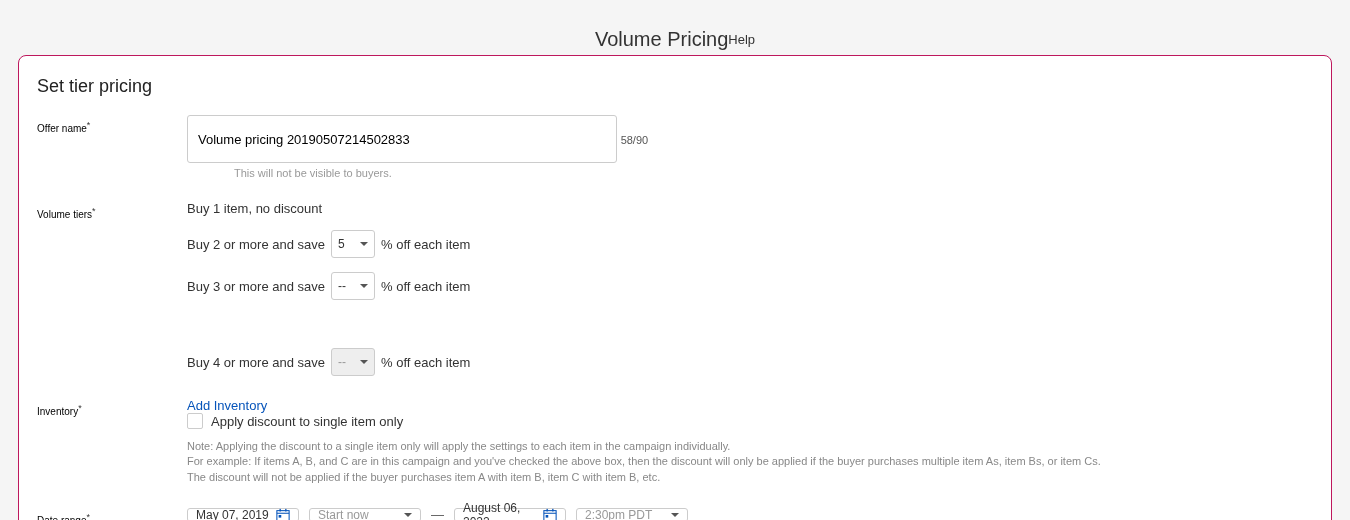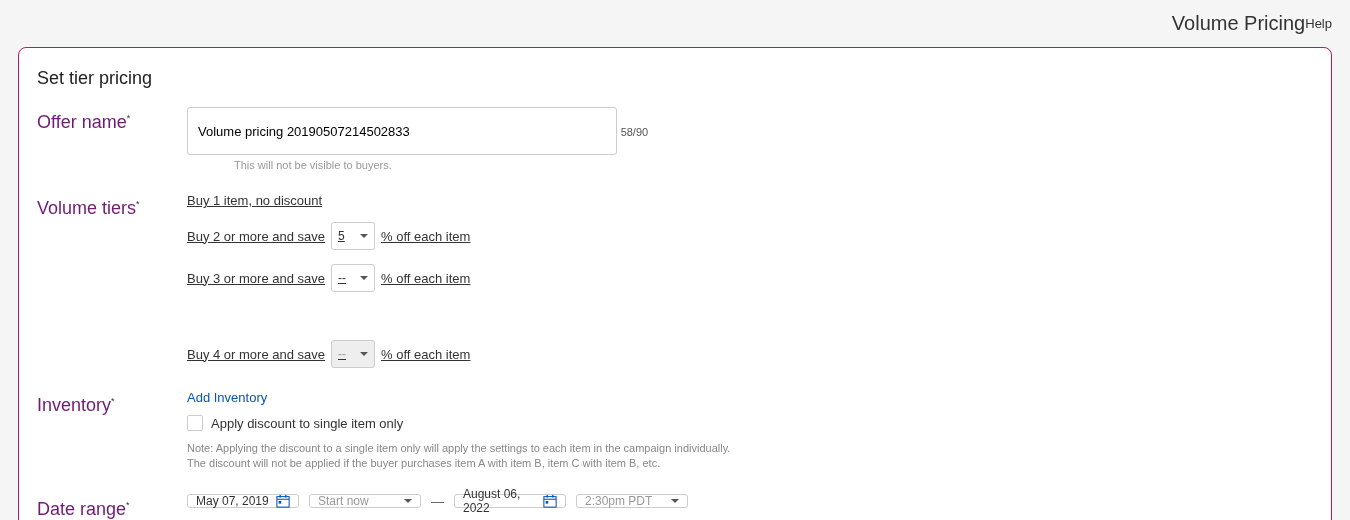--- a/index.html
+++ b/index.html
@@ -7,23 +7,24 @@
   font-family: "Helvetica Neue", Arial, sans-serif;
   background: #f5f5f5;
   width: 1350px;
   height: 520px;
   overflow: hidden;
   font-size: 13px;
   color: #333;
 }
 .page-header {
   display: flex;
-  justify-content: flex-end;
-  align-items: center;
-  padding: 12px 18px;
+  justify-content: center;
+  align-items: center;
+  padding: 4px 18px;
+  margin-top: 24px;
 }
 .page-title {
   font-size: 20px;
   font-weight: 400;
   color: #333;
 }
 .help-link {
   font-size: 13px;
   color: #333;
   text-decoration: none;
@@ -42,22 +43,22 @@
   color: #222;
   margin-bottom: 18px;
 }
 .form-row {
   display: flex;
   margin-bottom: 22px;
   align-items: flex-start;
 }
 .label-col {
   width: 150px;
-  font-size: 18px;
-  color: #701a75;
+  font-size: 10px;
+  color: #000000;
   padding-top: 5px;
 }
 .req::after { content: "*"; color: #333; font-size: 9px; vertical-align: super; }
 .field-col { flex: 1; }
 .text-input {
   border: 1px solid #ccc;
   border-radius: 3px;
   padding: 5px 10px;
   font-size: 13px;
   width: 430px;
@@ -74,21 +75,20 @@
   color: #999;
   margin-top: 4px;
   margin-left: 47px;
 }
 .tier-line {
   font-size: 13px;
   color: #333;
   margin-bottom: 14px;
   display: flex;
   align-items: center;
-  text-decoration: underline;
 }
 .tier-line .prefix { margin-right: 6px; }
 .tier-line .suffix { margin-left: 6px; }
 .select-small {
   border: 1px solid #ccc;
   border-radius: 3px;
   height: 28px;
   width: 44px;
   display: inline-flex;
   align-items: center;
@@ -106,21 +106,21 @@
   border-top: 4px solid #555;
   display: inline-block;
 }
 .add-link {
   color: #0654ba;
   font-size: 13px;
   text-decoration: none;
   cursor: pointer;
   text-align: center;
 }
-.chk-row { display: flex; align-items: center; margin-top: 10px; }
+.chk-row { display: flex; align-items: center; }
 .chk {
   width: 16px; height: 16px; border: 1px solid #ccc; border-radius: 2px;
   margin-right: 8px; background: #fff; cursor: pointer;
 }
 .note {
   font-size: 11px;
   color: #888;
   line-height: 1.4;
   margin-top: 10px;
 }
@@ -201,20 +201,21 @@
   <div class="form-row">
     <div class="label-col req">Inventory</div>
     <div class="field-col">
       <a class="add-link">Add Inventory</a>
       <div class="chk-row">
         <div class="chk"></div>
         <span>Apply discount to single item only</span>
       </div>
       <div class="note">
         <div>Note: Applying the discount to a single item only will apply the settings to each item in the campaign individually.</div>
+        <div>For example: If items A, B, and C are in this campaign and you've checked the above box, then the discount will only be applied if the buyer purchases multiple item As, item Bs, or item Cs.</div>
         <div>The discount will not be applied if the buyer purchases item A with item B, item C with item B, etc.</div>
       </div>
     </div>
   </div>
 
   <div class="form-row" style="margin-bottom:0;">
     <div class="label-col req">Date range</div>
     <div class="field-col">
       <div class="date-group">
         <div class="date-input">

